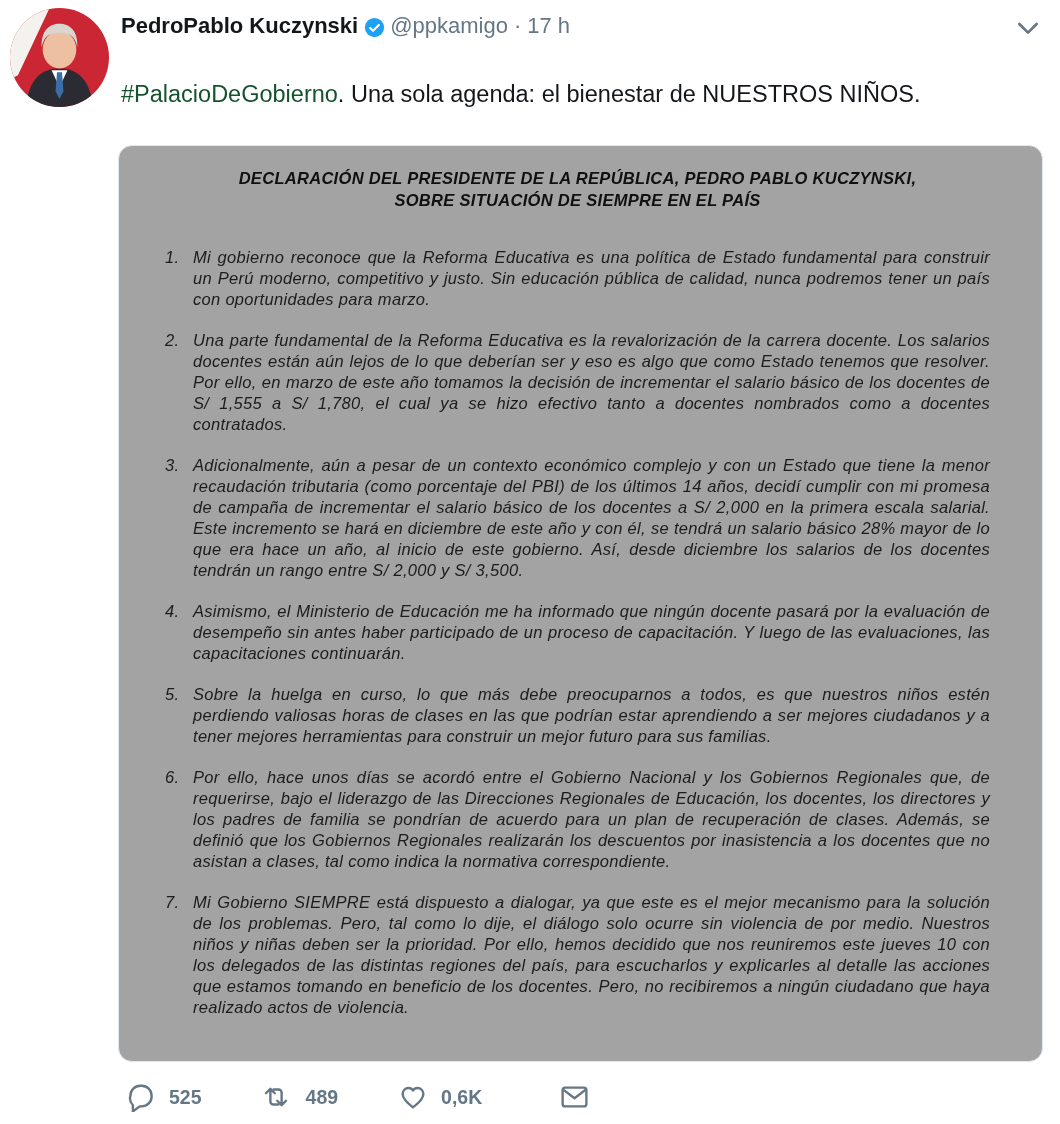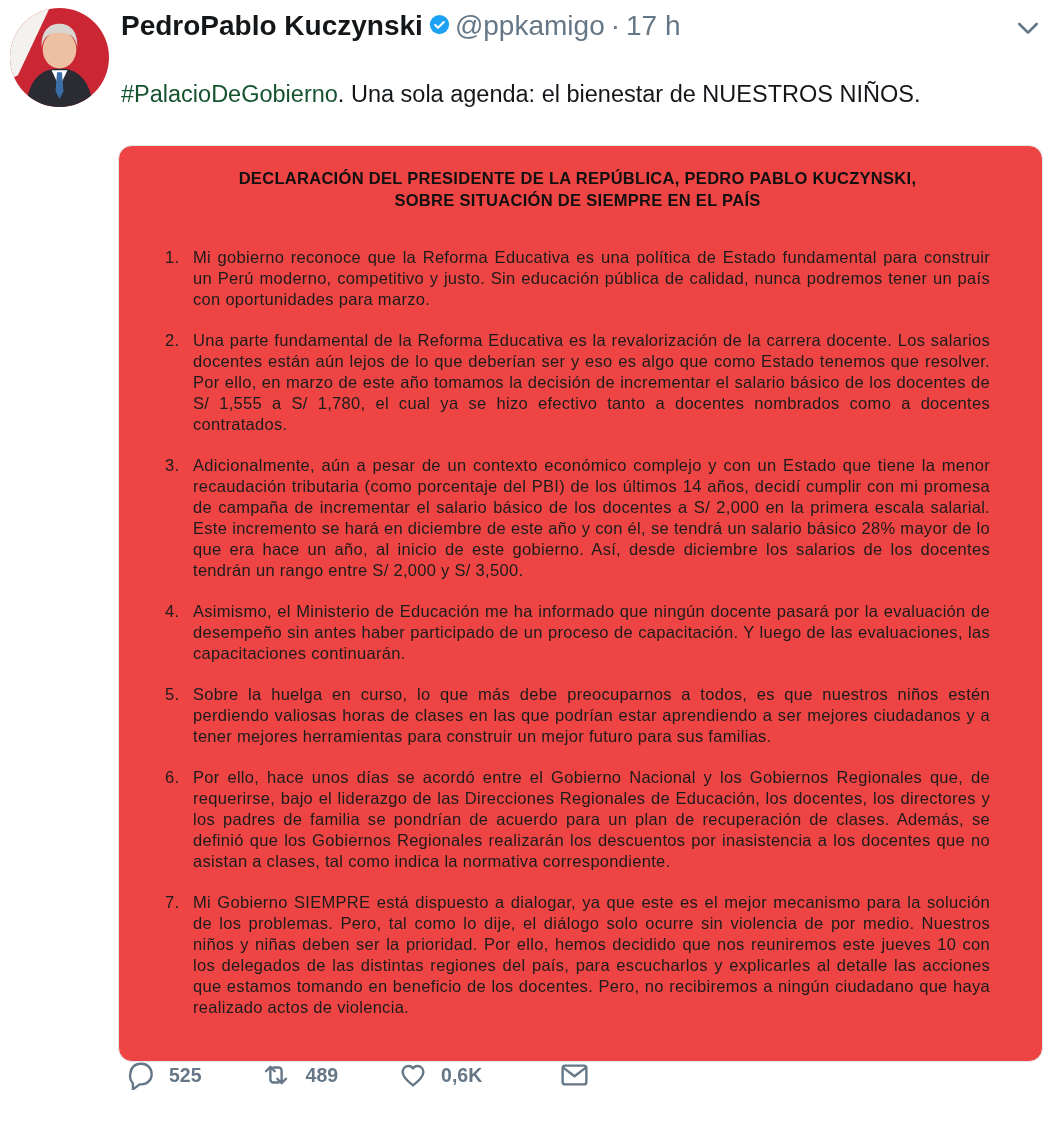--- a/index.html
+++ b/index.html
@@ -10,50 +10,50 @@
   .avatar{
     position:absolute;left:10px;top:8px;width:99px;height:99px;border-radius:50%;
     overflow:hidden;cursor:pointer;
   }
   .avatar svg{display:block;width:100%;height:100%;}
   .chevron{
     position:absolute;right:16px;top:12px;width:32px;height:32px;cursor:pointer;
     background:none;border:none;padding:0;
   }
   .header{
-    position:absolute;left:121px;top:12px;display:flex;
-    white-space:nowrap;font-size:28px;line-height:28px;
+    position:absolute;left:121px;top:12px;display:flex;align-items:center;
+    white-space:nowrap;font-size:22px;line-height:28px;
   }
   .name{font-weight:bold;color:#14171a;cursor:pointer;}
   .badge{width:21px;height:21px;margin:2px 5px 0 6px;flex:0 0 auto;}
   .meta{color:#657786;cursor:pointer;}
   .meta .sep{margin:0 6px;cursor:default;}
   .tweet-text{
     position:absolute;left:121px;top:46px;width:910px;
     font-size:23.5px;line-height:32px;color:#14171a;
   }
   .hashtag{color:#14532d;text-decoration:none;cursor:pointer;}
   .media-card{
     position:absolute;left:118px;top:145px;width:925px;height:917px;
-    box-sizing:border-box;background:#ef4444;border:1px solid #e1e8ed;
-    border-radius:14px;overflow:hidden;cursor:pointer;
+    box-sizing:border-box;background:#a3a3a3;border:1px solid #e1e8ed;
+    border-radius:14px;overflow:hidden;cursor:pointer;font-style:italic;
   }
   .doc{
     padding:21px 52px 0 46px;font-size:16.5px;line-height:21px;
     letter-spacing:0.3px;color:#1c1c1c;
   }
   .doc-title{
     font-weight:bold;text-align:center;font-size:16.5px;line-height:22px;
     margin-bottom:36px;color:#101010;
   }
   .doc-item{display:flex;margin-bottom:20px;}
   .doc-num{width:28px;flex:0 0 auto;}
   .doc-par{flex:1;text-align:justify;}
   .actions{
-    position:absolute;left:126px;top:1060px;display:flex;align-items:center;
+    position:absolute;left:126px;top:1082px;display:flex;align-items:center;
     color:#657786;
   }
   .action{display:flex;align-items:center;background:none;border:none;padding:0;
     color:#657786;cursor:pointer;font-family:inherit;}
   .action svg{display:block;}
   .count{font-weight:bold;font-size:19.5px;margin-left:13px;color:#657786;}
   .g1{margin-right:57px;}
   .g2{margin-right:60px;}
   .g3{margin-right:77px;}
 </style>

